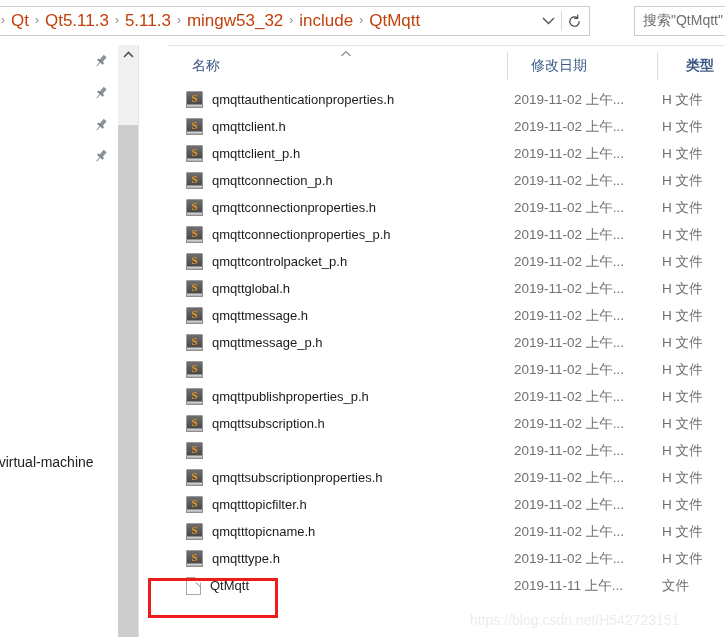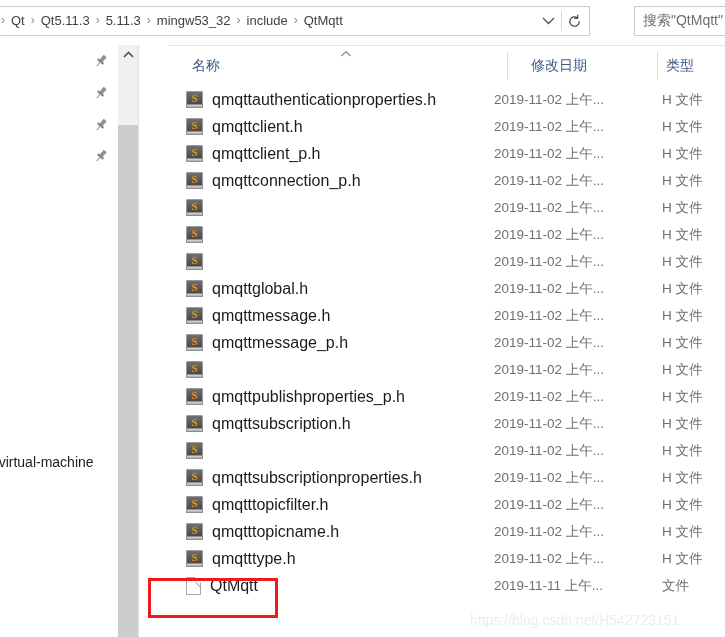--- a/index.html
+++ b/index.html
@@ -27,22 +27,22 @@
     position: absolute;
     left: -10px; top: 6px;
     width: 600px; height: 30px;
     border: 1px solid #cccccc;
     background: #ffffff;
     box-sizing: border-box;
     display: flex;
     align-items: center;
   }
   .crumb {
-    font-size: 13px;
-    color: #404040;
+    font-size: 17px;
+    color: #c2410c;
     padding: 0 4px;
     white-space: nowrap;
     line-height: 28px;
   }
   .crumb-sep {
     font-size: 12px;
     color: #8a8a8a;
     padding: 0 2px;
     line-height: 28px;
     transform: translateY(-1px);
@@ -164,21 +164,21 @@
     top: 0;
     height: 41px;
     display: flex;
     align-items: center;
     font-size: 14px;
     color: #3c5a86;
     white-space: nowrap;
   }
   #col-name  { left: 24px; }
   #col-date  { left: 363px; }
-  #col-type  { left: 498px; }
+  #col-type  { left: 518px; font-weight: bold; }
   .col-div {
     position: absolute;
     top: 7px;
     width: 1px; height: 28px;
     background: #dcdcdc;
   }
   #div-1 { left: 339px; }
   #div-2 { left: 489px; }
 
   #rows {
@@ -193,28 +193,28 @@
     align-items: center;
   }
   .cell-name {
     position: absolute;
     left: 18px;
     display: flex;
     align-items: center;
     white-space: nowrap;
   }
   .fname {
-    font-size: 16px;
+    font-size: 13px;
     color: #1b1b1b;
     margin-left: 9px;
     white-space: nowrap;
   }
   .cell-date {
     position: absolute;
-    left: 326px;
+    left: 346px;
     font-size: 13.5px;
     color: #707070;
     white-space: nowrap;
   }
   .cell-type {
     position: absolute;
     left: 494px;
     font-size: 13.5px;
     color: #707070;
     white-space: nowrap;
@@ -453,40 +453,43 @@
           </div>
           <div class="cell-date">2019-11-02 上午...</div>
           <div class="cell-type">H 文件</div>
         </div>
         <div class="row">
           <div class="cell-name">
             <span class="h-icon">
               <span class="s-letter">S</span>
               <span class="base"></span>
             </span>
-          </div>
-          <div class="cell-date">2019-11-02 上午...</div>
-          <div class="cell-type">H 文件</div>
-        </div>
-        <div class="row">
-          <div class="cell-name">
-            <span class="h-icon">
-              <span class="s-letter">S</span>
-              <span class="base"></span>
-            </span>
-          </div>
-          <div class="cell-date">2019-11-02 上午...</div>
-          <div class="cell-type">H 文件</div>
-        </div>
-        <div class="row">
-          <div class="cell-name">
-            <span class="h-icon">
-              <span class="s-letter">S</span>
-              <span class="base"></span>
-            </span>
+            <span class="fname">qmqttconnectionproperties.h</span>
+          </div>
+          <div class="cell-date">2019-11-02 上午...</div>
+          <div class="cell-type">H 文件</div>
+        </div>
+        <div class="row">
+          <div class="cell-name">
+            <span class="h-icon">
+              <span class="s-letter">S</span>
+              <span class="base"></span>
+            </span>
+            <span class="fname">qmqttconnectionproperties_p.h</span>
+          </div>
+          <div class="cell-date">2019-11-02 上午...</div>
+          <div class="cell-type">H 文件</div>
+        </div>
+        <div class="row">
+          <div class="cell-name">
+            <span class="h-icon">
+              <span class="s-letter">S</span>
+              <span class="base"></span>
+            </span>
+            <span class="fname">qmqttcontrolpacket_p.h</span>
           </div>
           <div class="cell-date">2019-11-02 上午...</div>
           <div class="cell-type">H 文件</div>
         </div>
         <div class="row">
           <div class="cell-name">
             <span class="h-icon">
               <span class="s-letter">S</span>
               <span class="base"></span>
             </span>

